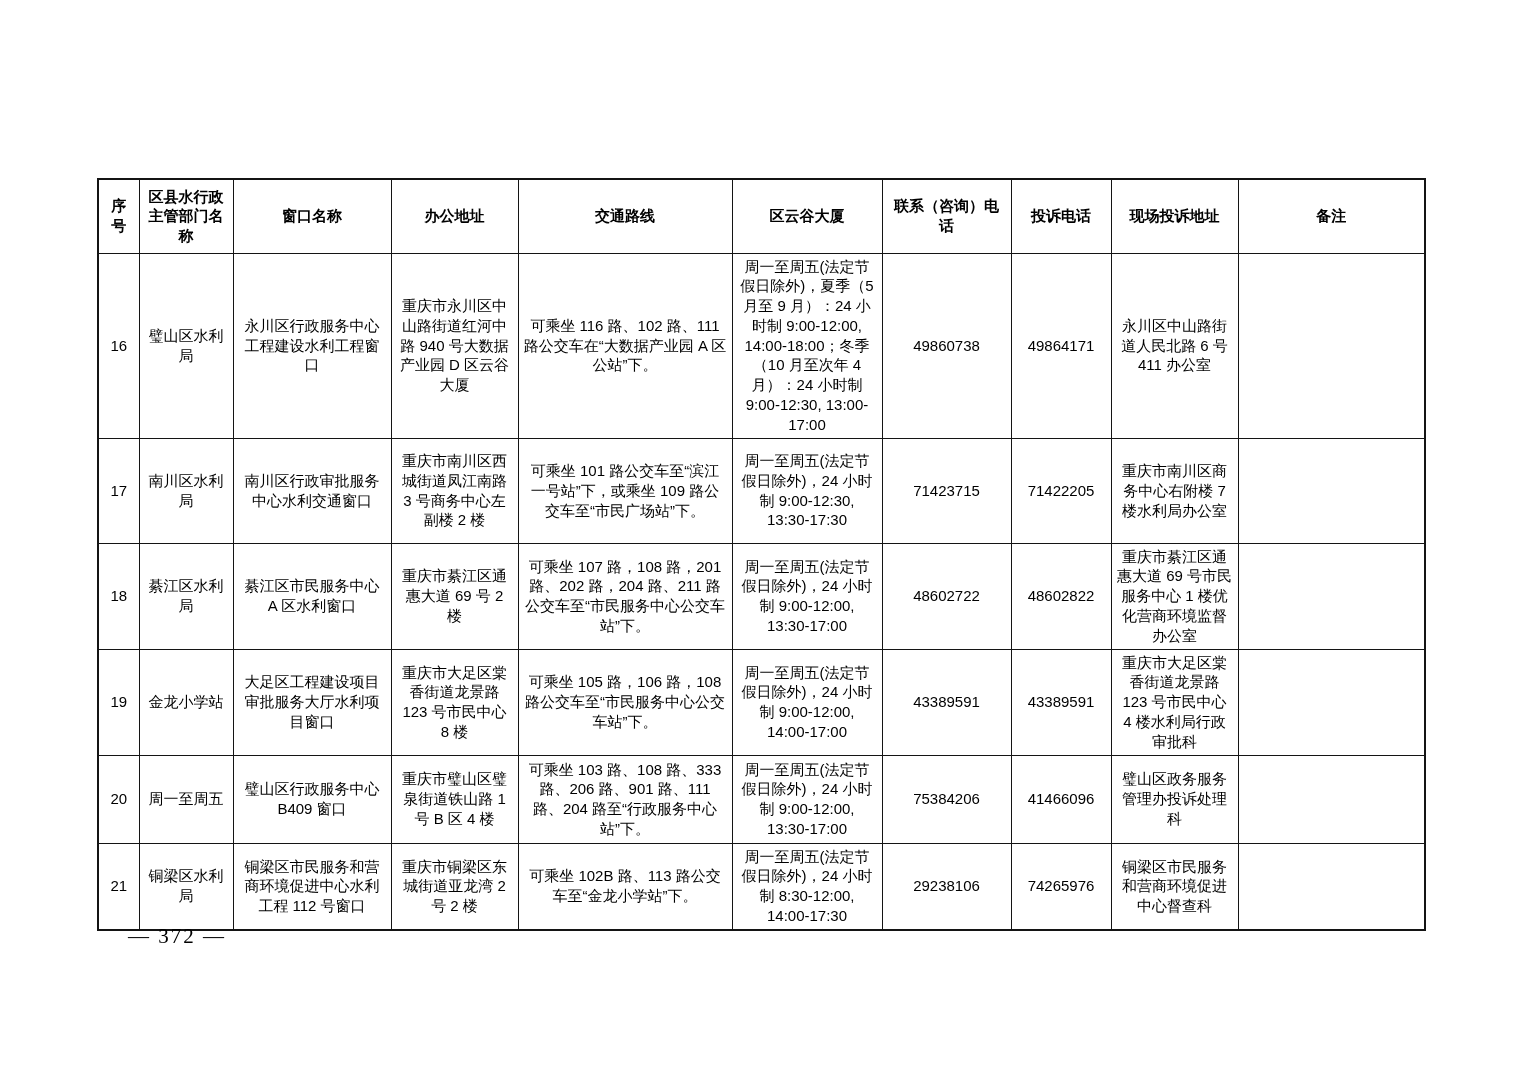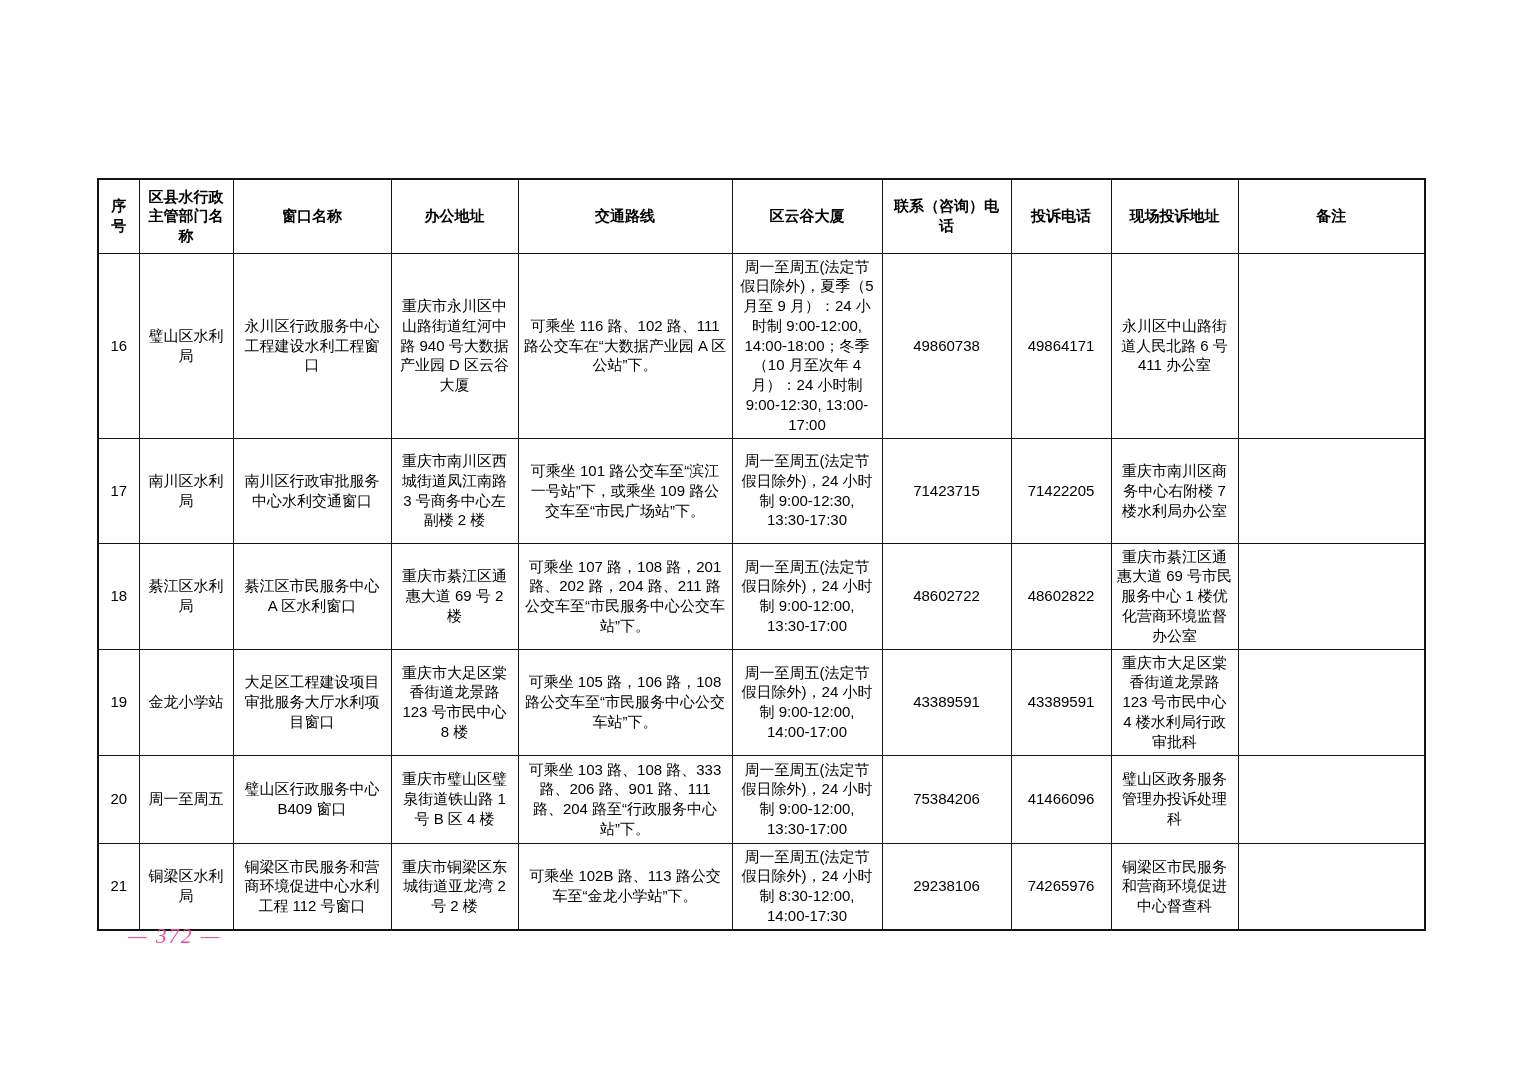--- a/index.html
+++ b/index.html
@@ -44,23 +44,22 @@
   tr.r3    { height: 98px; }
   tr.r4    { height: 88px; }
   tr.r5    { height: 86px; }
   .footer-pageno {
     position: absolute;
     left: 128px;
     top: 924px;
     font-family: "Liberation Serif", serif;
     font-size: 21px;
     letter-spacing: 2px;
-    color: #ec4899;
+    color: #000000;
     white-space: nowrap;
-    font-style: italic;
   }
 </style>
 </head>
 <body>
 
 <div class="page">
 
   <table class="svc">
     <colgroup>
       <col style="width:41px">

